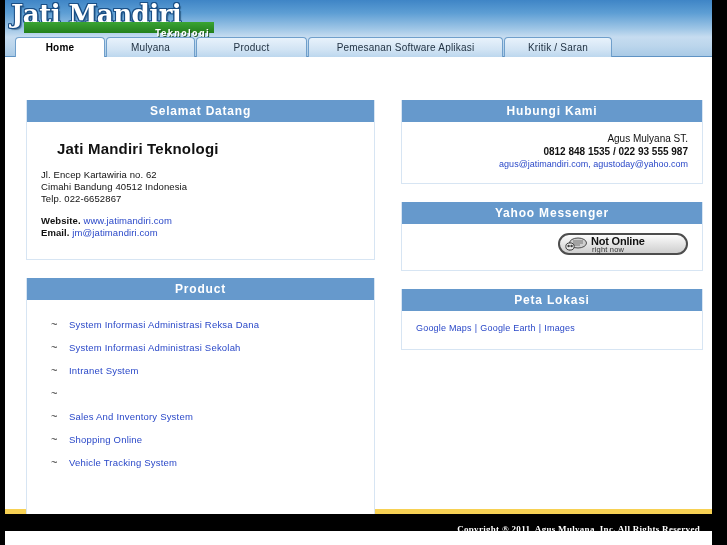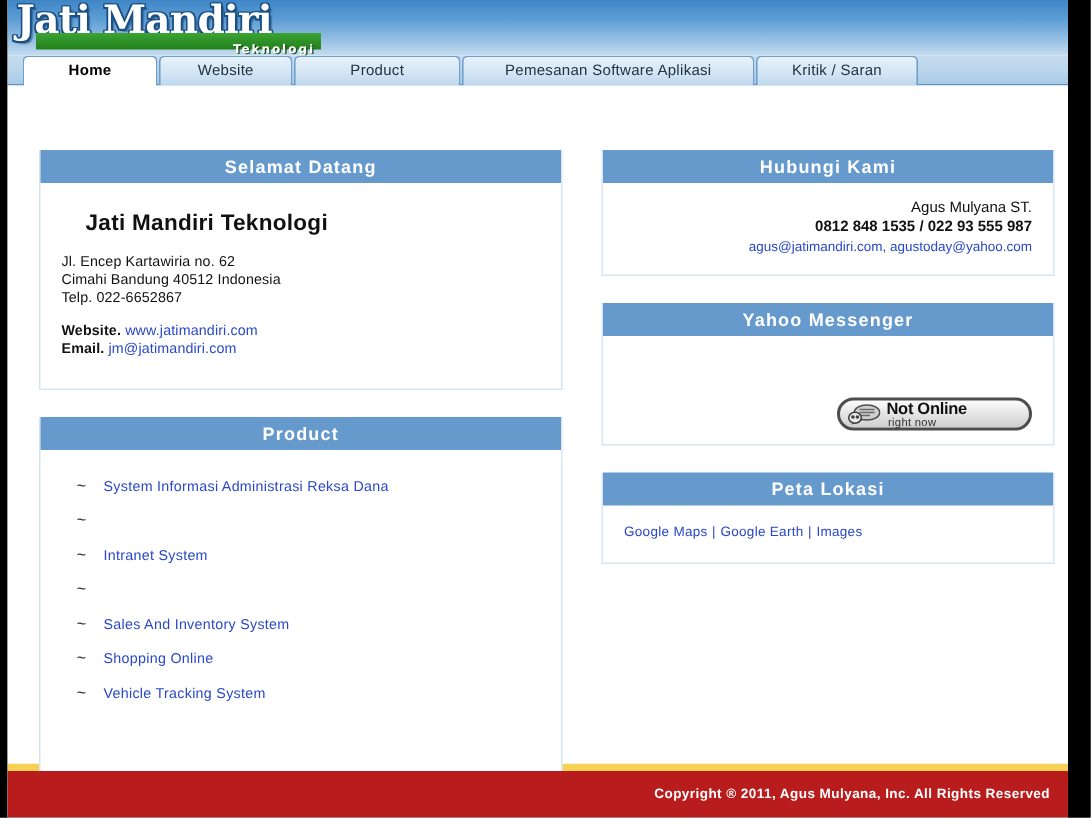--- a/index.html
+++ b/index.html
@@ -234,21 +234,20 @@
   .ym-badge {
     display: inline-block;
     width: 130px;
     height: 22px;
     border: 2px solid #4d4d4d;
     border-radius: 11px;
     background: linear-gradient(to bottom, #fcfcfc 0%, #e2e2e2 55%, #cfcfcf 100%);
     position: relative;
     box-sizing: border-box;
     vertical-align: middle;
-    margin-top: 32px;
   }
   .ym-badge .ym-ico {
     position: absolute;
     left: 5px;
     top: 2px;
     width: 22px;
     height: 15px;
   }
   .ym-badge .ym-t1 {
     position: absolute;
@@ -275,23 +274,24 @@
   .pt-links { font-size: 9px; color: #2a48c8; letter-spacing: .2px; }
   .pt-links a { color: #2a48c8; text-decoration: none; }
   .pt-links .sep { color: #2a48c8; padding: 0 3px; }
 
   
   #footer-strip {
     height: 5px;
     background: #f7d154;
   }
   #footer {
-    height: 31px;
-    background: #b91c1c;
+    height: 17px;
+    background: #000000;
     position: relative;
+    font-family: Liberation Serif, serif;
   }
   #copyright {
     position: absolute;
     right: 12px;
     top: 0;
     line-height: 31px;
     font-size: 9px;
     color: #ffffff;
     letter-spacing: .3px;
     font-weight: bold;
@@ -306,21 +306,21 @@
     <div id="logo">
       <div class="logo-word">Jati Mandiri</div>
       <div class="logo-sub">
         <span>Teknologi</span>
       </div>
     </div>
   </div>
 
   <div id="tabbar">
     <div class="tab active" style="left:10px;width:90px;">Home</div>
-    <div class="tab" style="left:101px;width:89px;">Website</div>
+    <div class="tab" style="left:101px;width:89px;">Mulyana</div>
     <div class="tab" style="left:191px;width:111px;">Product</div>
     <div class="tab" style="left:303px;width:195px;">Pemesanan Software Aplikasi</div>
     <div class="tab" style="left:499px;width:108px;">Kritik / Saran</div>
   </div>
 
   <div id="content">
 
     <div class="col-left">
 
       <div class="panel">
@@ -345,20 +345,21 @@
       <div class="panel" style="margin-top:18px;">
         <div class="panel-head">Product</div>
         <div class="panel-body" style="padding:14px 14px 50px 0;">
           <ul class="prodlist">
             <li>
               <span class="tilde">~</span>
               <a href="#">System Informasi Administrasi Reksa Dana</a>
             </li>
             <li>
               <span class="tilde">~</span>
+              <a href="#">System Informasi Administrasi Sekolah</a>
             </li>
             <li>
               <span class="tilde">~</span>
               <a href="#">Intranet System</a>
             </li>
             <li>
               <span class="tilde">~</span>
             </li>
             <li>
               <span class="tilde">~</span>

